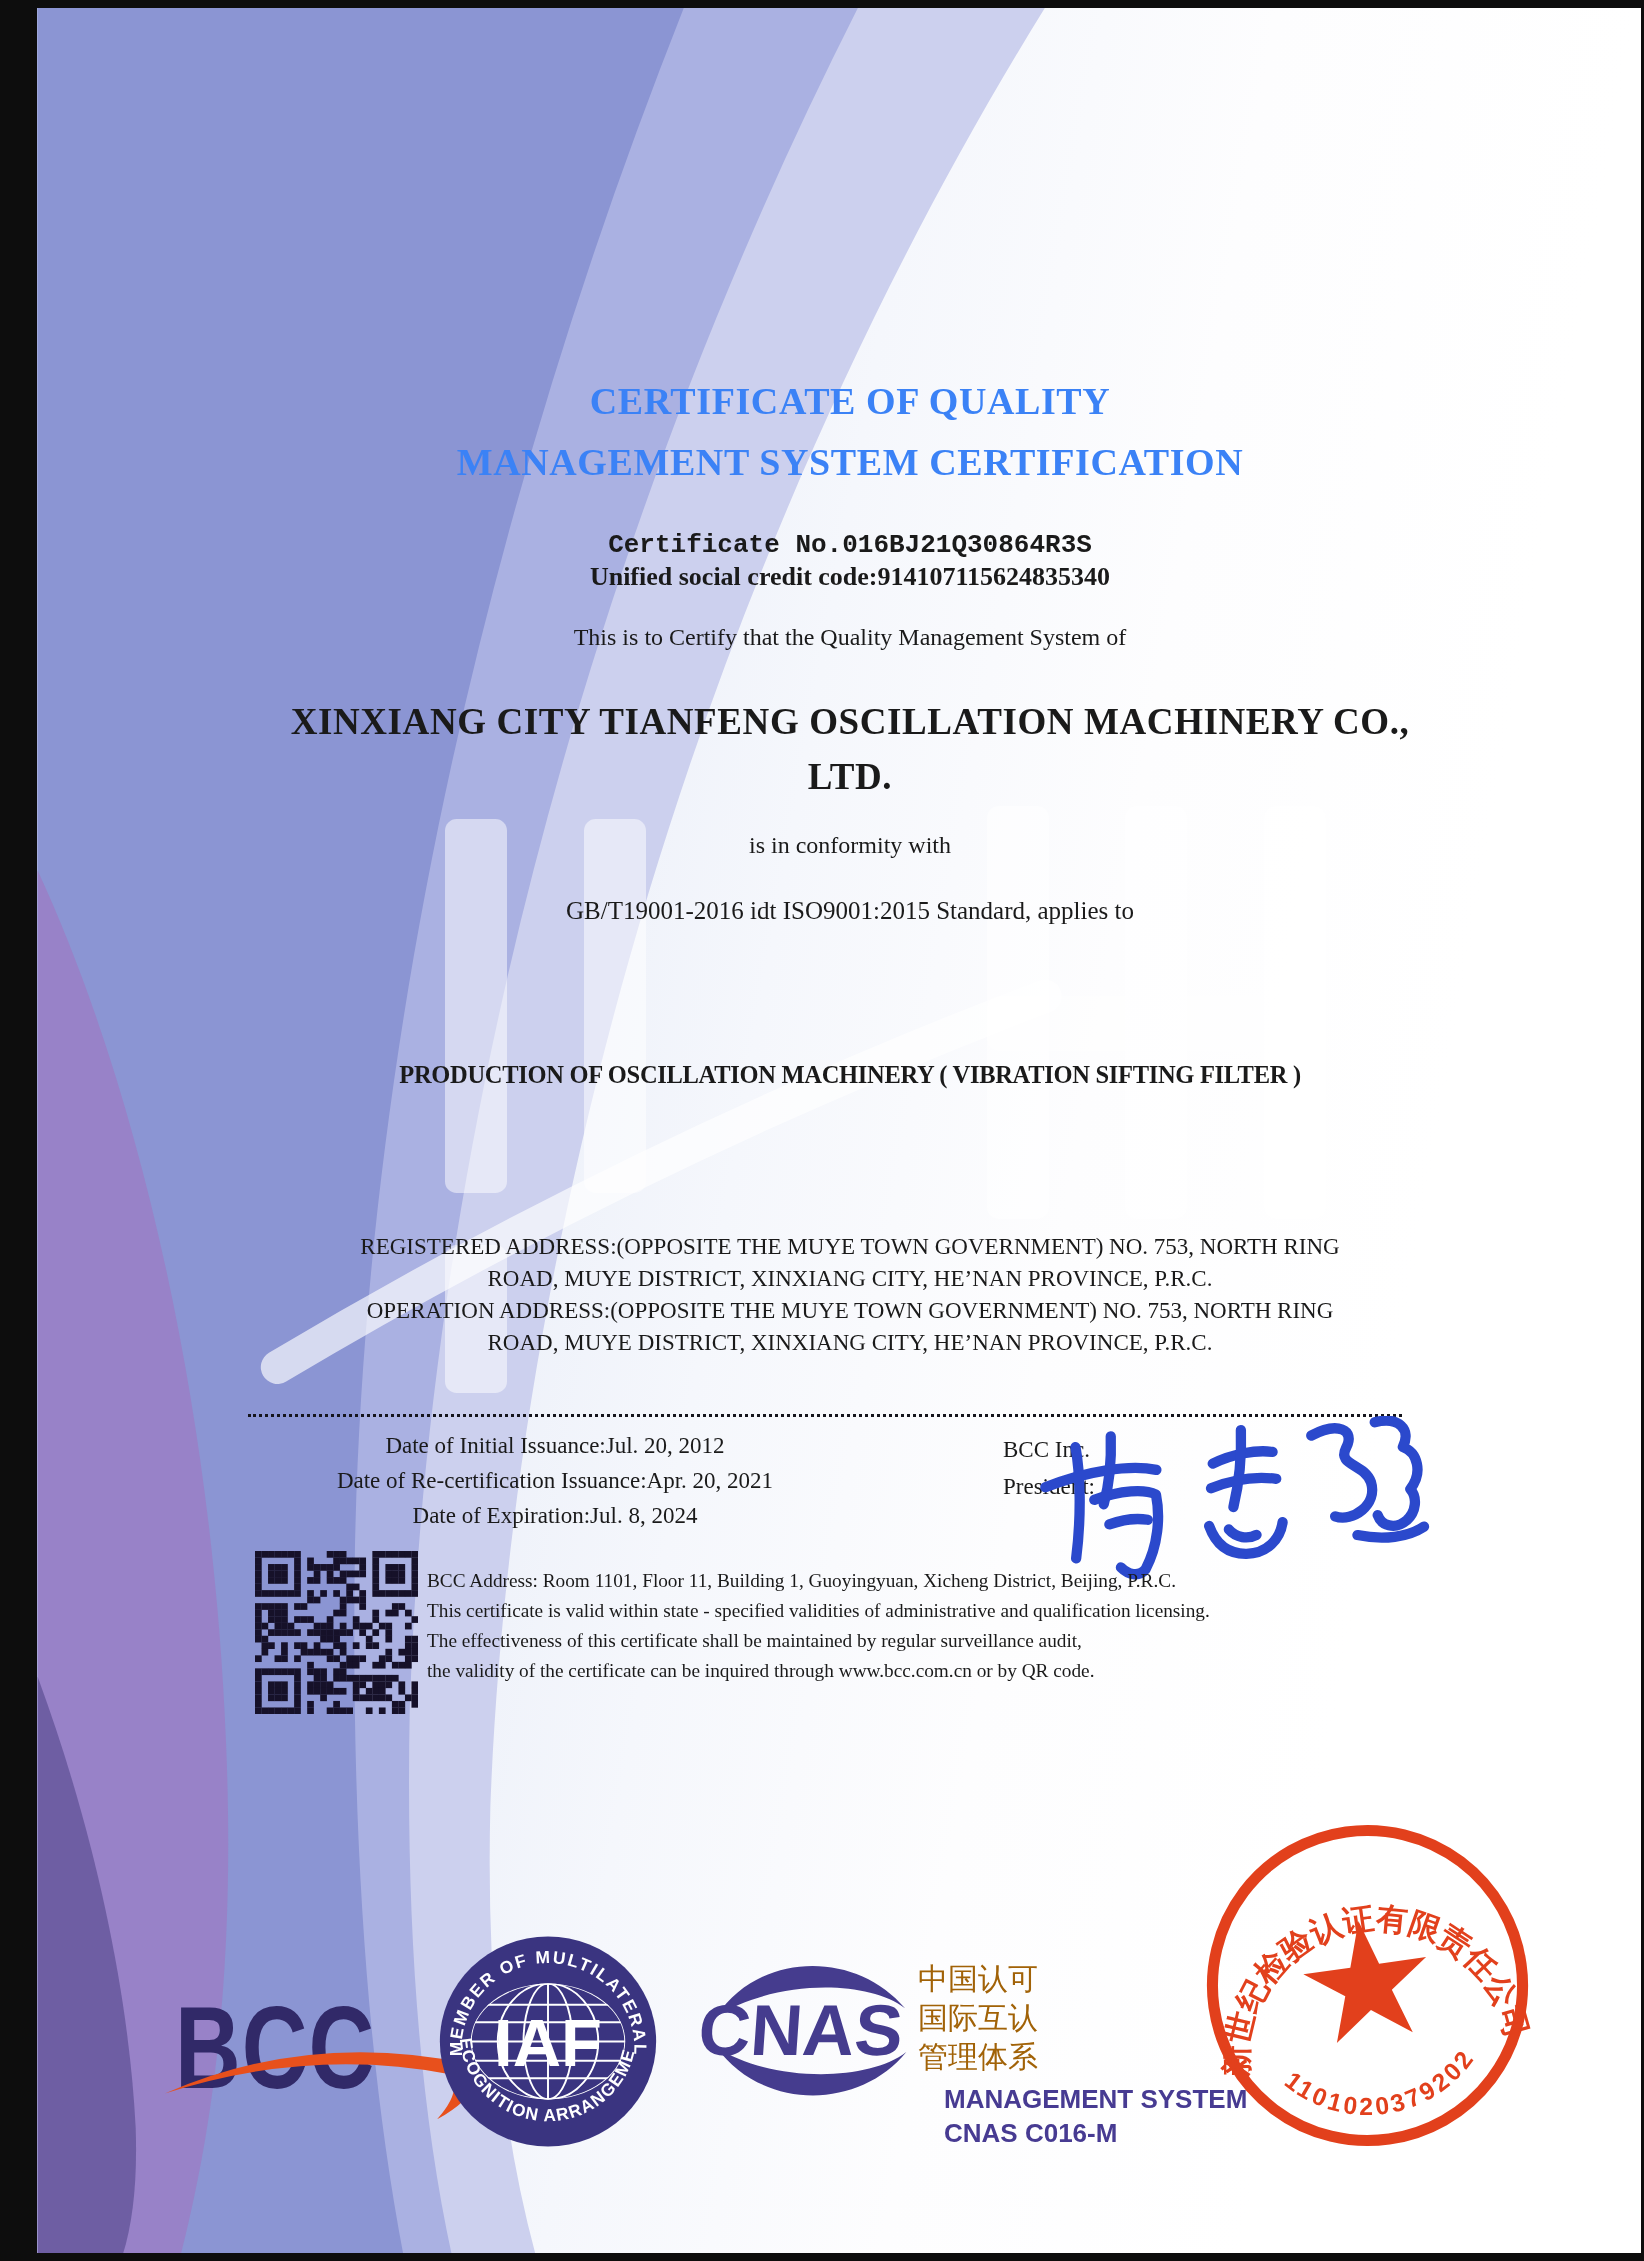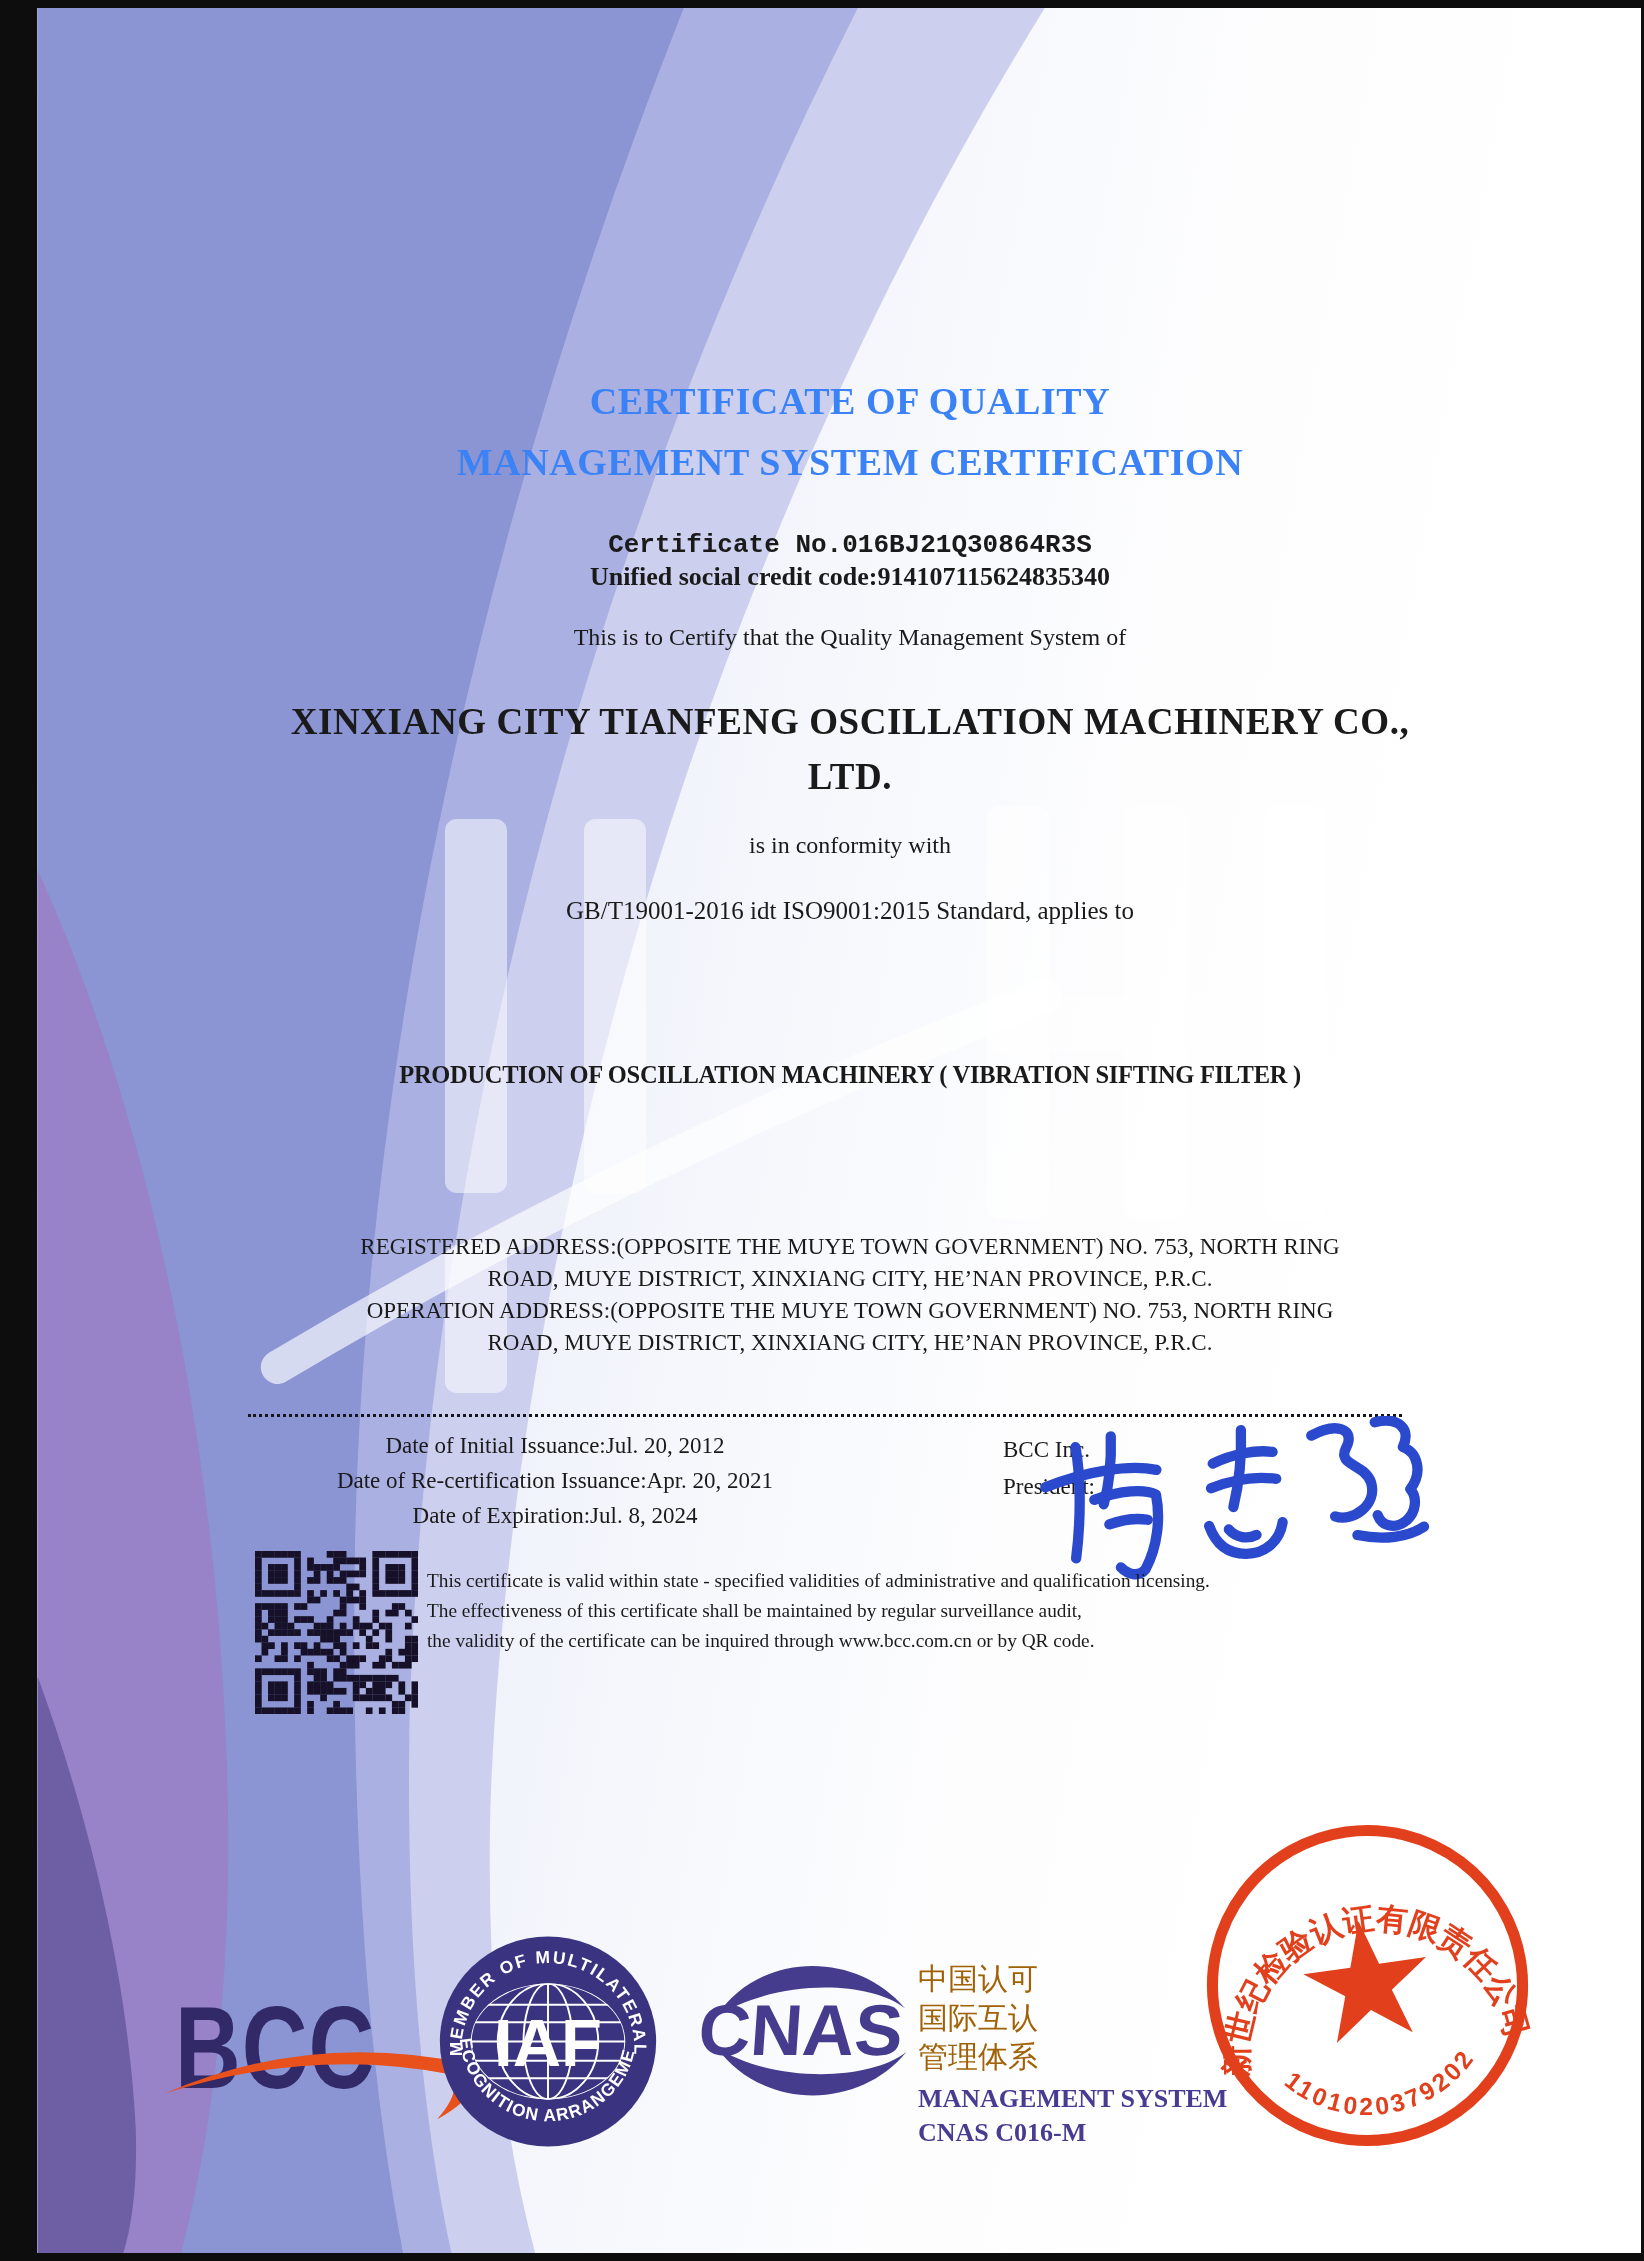--- a/index.html
+++ b/index.html
@@ -27,21 +27,21 @@
   .addr{font-size:23px;line-height:32px;}
   .dotted-rule{border-top:3.9px dotted #15151c;height:0;}
   .dates{font-size:23px;line-height:35px;text-align:center;}
   .issuer{font-size:23px;line-height:37px;text-align:left;}
   .notes{font-size:19.3px;line-height:30px;text-align:left;}
   .bcc-letters{
     font-family:"Liberation Sans", sans-serif;font-weight:bold;font-size:111px;
     color:#312968;transform:scale(0.82,1.06);transform-origin:left top;letter-spacing:1.3px;line-height:113px;
   }
   .cnas-cn{font-size:30px;line-height:39px;color:#a16207;font-family:"Liberation Serif", serif;}
-  .cnas-en{font-size:26px;line-height:34px;color:#473b92;font-family:Liberation Serif, serif;font-weight:bold;}
+  .cnas-en{font-size:26px;line-height:34px;color:#473b92;font-family:Liberation Sans, sans-serif;font-weight:bold;margin-left:26px;}
   svg text{font-family:"Liberation Sans", sans-serif;}
   .serif-svg{font-family:"Liberation Serif", serif;}
 </style>
 </head>
 <body>
 
 <div id="paper" class="abs"></div>
 
 <svg id="bg-sweeps" class="abs" viewBox="0 0 2550 3506" aria-hidden="true">
   <path d="M58,12 H1620 C1040,950 790,2000 760,2800 Q750,3200 830,3496 H58 Z" fill="#ccd0ee"></path>
@@ -446,20 +446,21 @@
       <rect x="130" y="240" width="10.3" height="10.3"></rect>
       <rect x="140" y="240" width="10.3" height="10.3"></rect>
       <rect x="170" y="240" width="10.3" height="10.3"></rect>
       <rect x="190" y="240" width="10.3" height="10.3"></rect>
       <rect x="210" y="240" width="10.3" height="10.3"></rect>
       <rect x="220" y="240" width="10.3" height="10.3"></rect>
     </svg>
 </div>
 
 <div class="abs notes" style="left:427px;top:1566px;width:845px;">
+  <div>BCC Address: Room 1101, Floor 11, Building 1, Guoyingyuan, Xicheng District, Beijing, P.R.C.</div>
   <div>This certificate is valid within state - specified validities of administrative and qualification licensing.</div>
   <div>The effectiveness of this certificate shall be maintained by regular surveillance audit,</div>
   <div>the validity of the certificate can be inquired through www.bcc.com.cn or by QR code.</div>
 </div>
 
 <div class="abs bcc-letters" style="left:175px;top:1988px;">BCC</div>
 <svg class="abs" style="left:161px;top:2003px;" width="329" height="123" viewBox="0 0 510 190">
   <path d="M6,140 Q230,42 478,94 Q502,100 492,120 Q478,152 428,180 Q468,135 448,110 Q230,68 6,140 Z" fill="#e8501c"></path>
 </svg>
 

